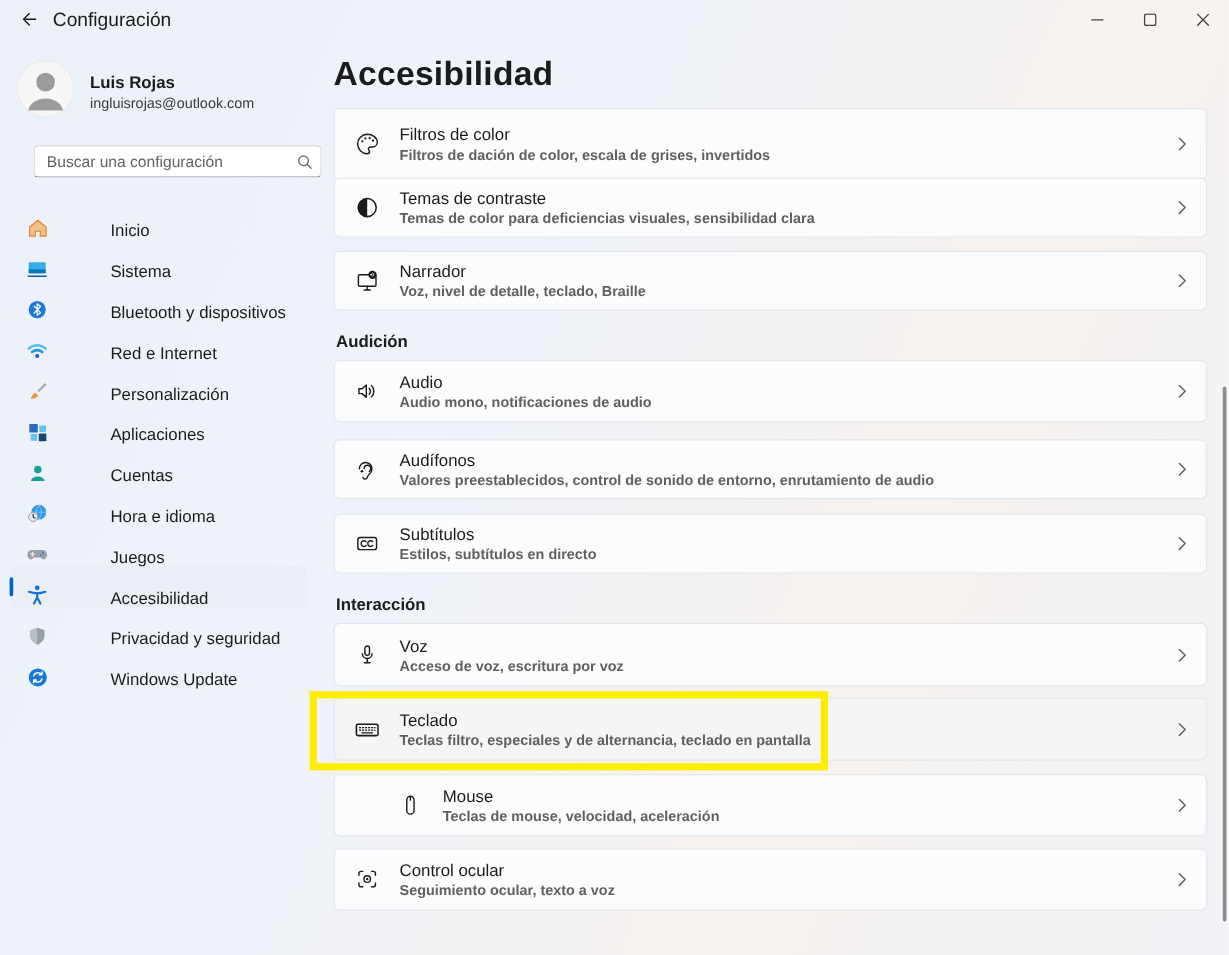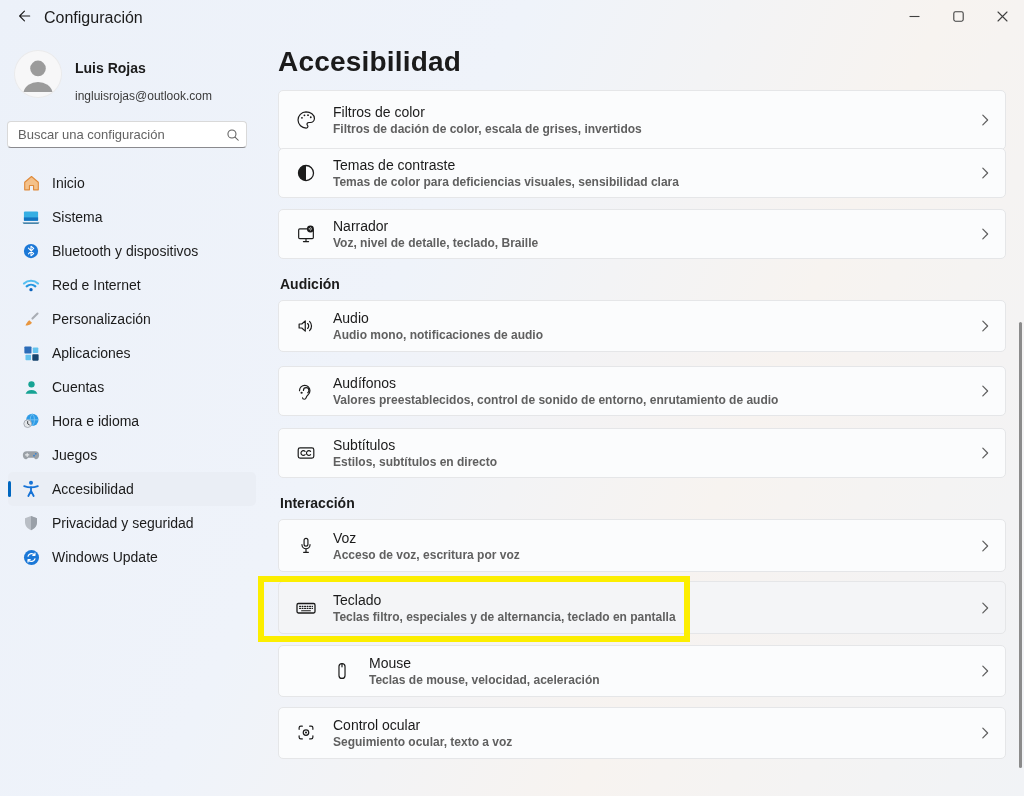--- a/index.html
+++ b/index.html
@@ -16,27 +16,27 @@
   
   .titlebar{position:absolute;left:0;top:0;width:100%;height:32px;}
   .back-btn{position:absolute;left:10px;top:4px;width:28px;height:24px;display:flex;align-items:center;justify-content:center;border-radius:4px;cursor:pointer;}
   .tb-title{position:absolute;left:44px;top:9px;font-size:16px;color:#1b1b1b;}
   .win-controls{position:absolute;right:0;top:0;height:32px;display:flex;}
   .win-btn{width:44px;height:32px;display:flex;align-items:center;justify-content:center;color:#404040;}
   
   .sidebar{position:absolute;left:0;top:32px;width:270px;height:764px;}
   .avatar{position:absolute;left:14px;top:18px;width:48px;height:48px;border-radius:50%;background:#f7f7f8;box-shadow:0 0 0 1px rgba(0,0,0,0.05) inset;display:flex;align-items:center;justify-content:center;overflow:hidden;}
   .user-name{position:absolute;left:75px;top:28px;font-size:14px;font-weight:bold;}
-  .user-email{position:absolute;left:75px;top:47px;font-size:12px;color:#3b3b3b;margin-top:10px;}
-  .searchbox{position:absolute;left:7px;top:89px;width:240px;height:27px;background:#ffffff;border:1px solid #d9d9d9;border-bottom:1px solid #8a8a8e;border-radius:4px;display:flex;align-items:center;box-sizing:border-box;}
+  .user-email{position:absolute;left:75px;top:47px;font-size:12px;color:#3b3b3b;}
+  .searchbox{position:absolute;left:28px;top:89px;width:240px;height:27px;background:#ffffff;border:1px solid #d9d9d9;border-bottom:1px solid #8a8a8e;border-radius:4px;display:flex;align-items:center;box-sizing:border-box;}
   .searchbox input{flex:1;border:none;outline:none;background:transparent;font-size:13px;color:#1b1b1b;padding:0 6px 0 10px;font-family:inherit;}
   .searchbox input::placeholder{color:#636363;}
   .search-ic{width:26px;display:flex;justify-content:center;align-items:center;}
   .nav{position:absolute;left:8px;top:134px;right:14px;}
-  .nav-item{position:relative;height:34px;display:flex;align-items:center;border-radius:5px;cursor:pointer;padding-left:4px;}
+  .nav-item{position:relative;height:34px;display:flex;align-items:flex-end;border-radius:5px;cursor:pointer;padding-left:4px;gap:40px;}
   .nav-item.selected{background:#eaeef5;}
   .nav-item .sel-bar{display:none;}
   .nav-item.selected .sel-bar{display:block;position:absolute;left:0;top:9px;width:3px;height:16px;border-radius:2px;background:#0067c0;}
   .nav-ic{width:22px;height:20px;margin-left:8px;display:flex;align-items:center;justify-content:center;flex:0 0 22px;}
   .nav-label{margin-left:10px;font-size:14px;white-space:nowrap;}
   
   .main-title{position:absolute;left:278px;top:46px;font-size:28px;font-weight:700;letter-spacing:.2px;}
   .group-header{position:absolute;left:280px;font-size:14px;font-weight:bold;}
   .gh1{top:276px;text-align:right;} .gh2{top:495px;}
   .card{

